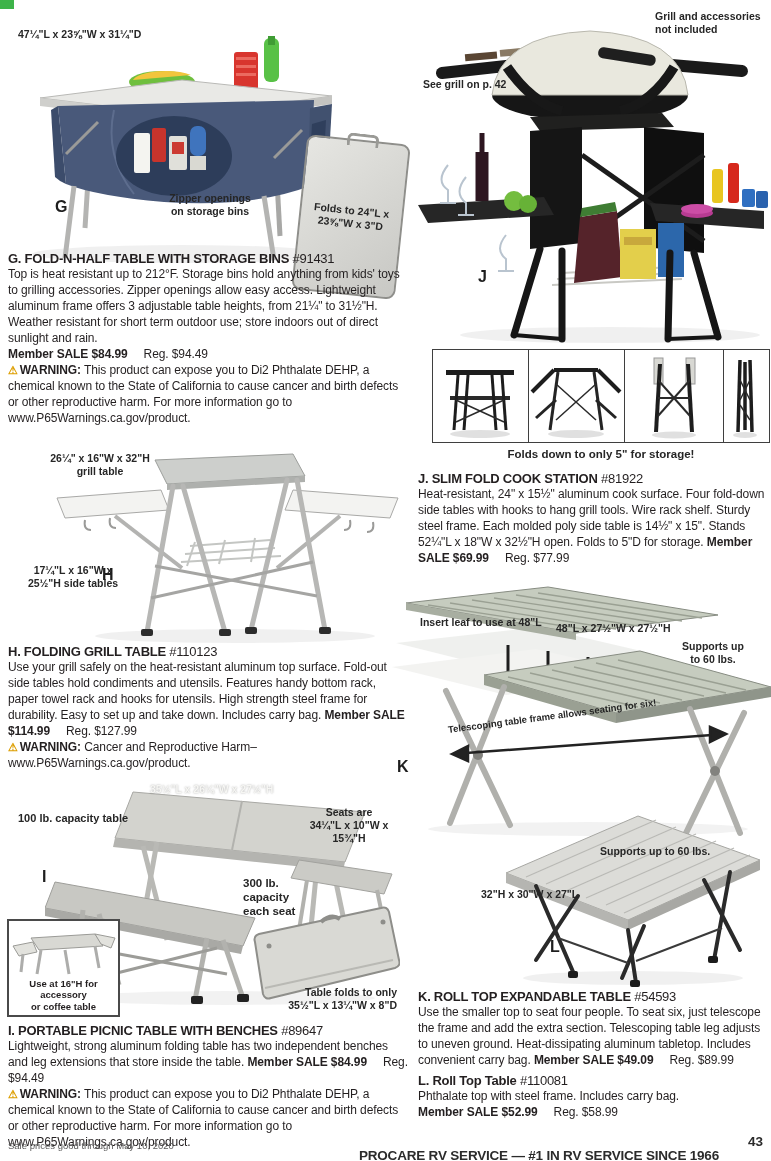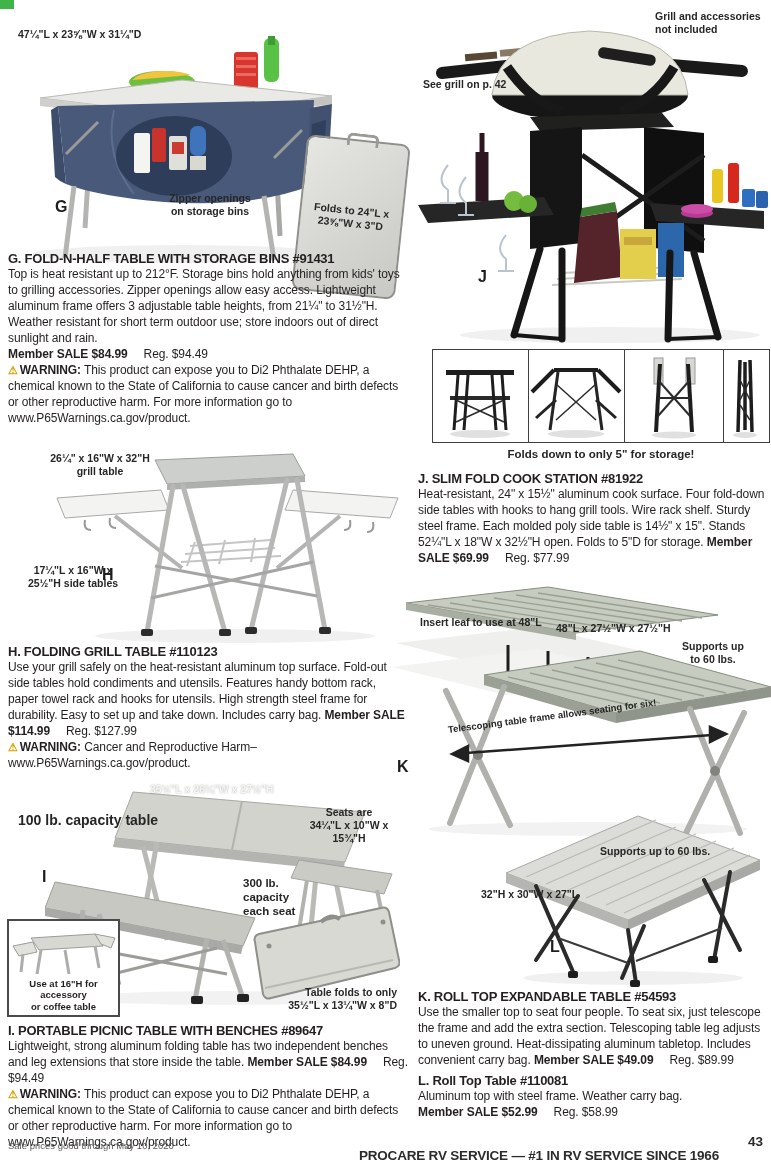--- a/index.html
+++ b/index.html
@@ -8,21 +8,21 @@
   svg{display:block;}
   .photo{position:absolute;}
   .corner-mark{position:absolute;left:0;top:0;width:14px;height:9px;background:#3eb449;}
   .callout{position:absolute;font-weight:700;font-size:10.5px;line-height:1.22;color:#262626;white-space:pre-line;}
   .center{text-align:center;}
   .rightal{text-align:right;}
   .letter{position:absolute;font-weight:700;font-size:16px;color:#1e1e1e;}
   .tblock{position:absolute;font-size:12px;line-height:1.33;color:#231f20;letter-spacing:-0.1px;}
   .tblock p{margin:0;}
   .ptitle{font-size:13px;font-weight:700;letter-spacing:-0.25px;margin:0 0 1px 0;}
-  .ptitle .sku{font-weight:700;}
+  .ptitle .sku{font-weight:400;}
   .price{font-weight:700;}
   .reg{margin-left:16px;}
   .tri{color:#dd9e00;font-size:11px;margin-right:2px;font-weight:700;}
   .foldcase{position:absolute;left:299px;top:139px;width:100px;height:152px;
             background:linear-gradient(135deg,#e6e6e2,#c8c8c4);border:2px solid #8f8f8b;border-radius:9px;
             transform:rotate(6deg);display:flex;align-items:center;justify-content:center;}
   .foldcase:before{content:"";position:absolute;top:-8px;left:38px;width:26px;height:10px;
             border:3px solid #9a9a96;border-bottom:none;border-radius:6px 6px 0 0;}
   .strip{position:absolute;left:432px;top:349px;width:338px;height:94px;border:1.5px solid #3f3f3f;
          display:flex;background:#fff;box-sizing:border-box;}
@@ -417,21 +417,21 @@
 
   <svg class="photo" style="left:235px;top:902px" width="165" height="100" viewBox="0 0 165 100">
     <path d="M20 40 Q18 34 24 32 L146 6 Q152 4 154 10 L164 58 Q166 64 160 66 L36 96 Q30 98 28 92 Z" fill="#d9d9d4" stroke="#8e8e8a" stroke-width="2"></path>
     <path d="M86 20 q10 -9 19 -3" stroke="#8e8e8a" stroke-width="4" fill="none"></path>
     <line x1="30" y1="86" x2="158" y2="58" stroke="#b9b9b4" stroke-width="2"></line>
     <circle cx="34" cy="44" r="2.5" fill="#8e8e8a"></circle>
     <circle cx="148" cy="20" r="2.5" fill="#8e8e8a"></circle>
   </svg>
 
   <div class="callout whitecap" style="left:150px;top:783px">35½"L x 26¼"W x 27½"H</div>
-  <div class="callout" style="left:18px;top:812px;font-size:14px">100 lb. capacity table</div>
+  <div class="callout" style="left:18px;top:812px;font-size:11px">100 lb. capacity table</div>
   <div class="callout center" style="left:298px;top:806px;width:102px">Seats are
 34¼"L x 10"W x
 15¾"H</div>
   <div class="callout" style="left:243px;top:876px;font-size:11.5px">300 lb.
 capacity
 each seat</div>
   <div class="letter" style="left:42px;top:868px">I</div>
 
   <div class="insetbox">
     <svg width="106" height="56" viewBox="0 0 106 56">
@@ -458,21 +458,21 @@
     <p><span class="tri">⚠</span><span class="price">WARNING:</span><span> This product can expose you to Di2 Phthalate DEHP, a chemical known to the State of California to cause cancer and birth defects or other reproductive harm. For more information go to www.P65Warnings.ca.gov/product.</span></p>
   </div>
 
   <div class="tblock" style="left:418px;top:988px;width:352px">
     <p class="ptitle"><span>K. ROLL TOP EXPANDABLE TABLE</span> <span class="sku">#54593</span></p>
     <p><span>Use the smaller top to seat four people. To seat six, just telescope the frame and add the extra section. Telescoping table leg adjusts to uneven ground. Heat-dissipating aluminum tabletop. Includes convenient carry bag.</span> <span class="price">Member SALE $49.09</span><span class="reg">Reg. $89.99</span></p>
   </div>
 
   <div class="tblock" style="left:418px;top:1072px;width:352px">
     <p class="ptitle"><span>L. Roll Top Table</span> <span class="sku">#110081</span></p>
-    <p><span>Aluminum top with steel frame. Weather carry bag.</span><br>
+    <p><span>Phthalate top with steel frame. Includes carry bag.</span><br>
        <span class="price">Member SALE $52.99</span><span class="reg">Reg. $58.99</span></p>
   </div>
 
   <div class="footer-left">Sale prices good through May 10, 2020</div>
   <div class="footer-brand">PROCARE RV SERVICE — #1 IN RV SERVICE SINCE 1966</div>
   <div class="footer-page">43</div>
 
 </div>
 
 </body></html>

